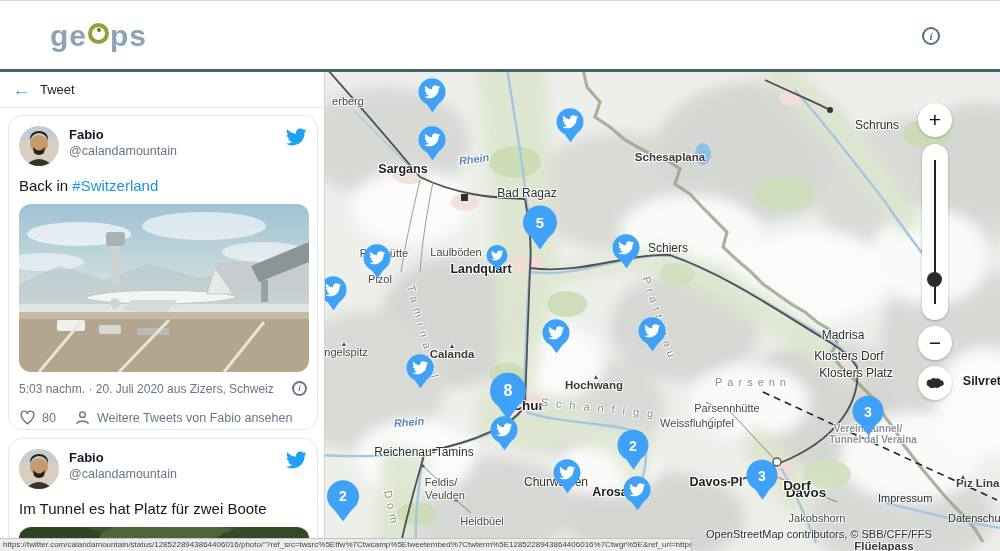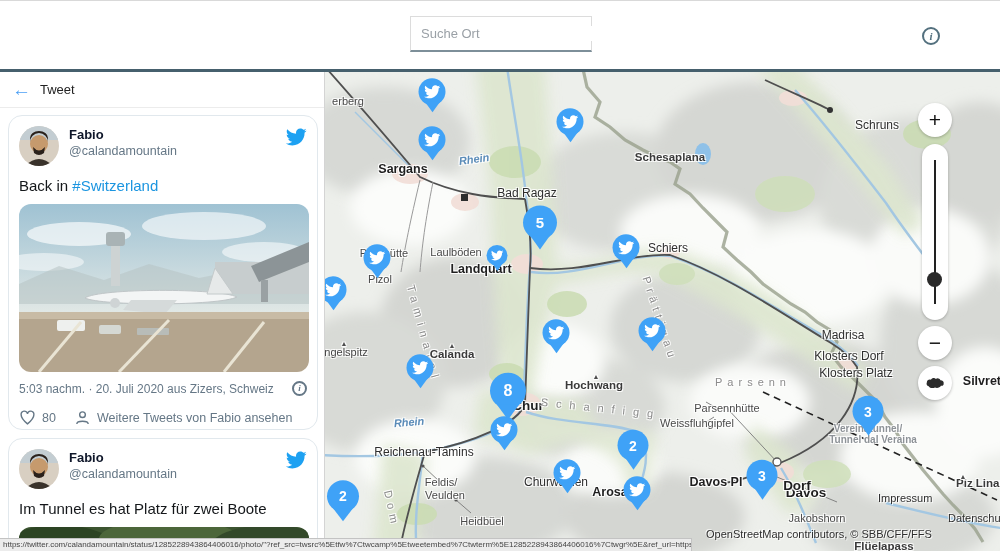--- a/index.html
+++ b/index.html
@@ -78,26 +78,24 @@
               text-shadow:1px 1px 0 rgba(255,255,255,.8), -1px -1px 0 rgba(255,255,255,.8); }
   #copyright { position:absolute; font-size:11px; color:#2e2e2e; z-index:18; white-space:nowrap;
                text-shadow:1px 1px 0 rgba(255,255,255,.8), -1px -1px 0 rgba(255,255,255,.8); }
 </style>
 </head>
 <body>
 
 <div id="app">
 
   <div id="header">
-    <div class="searchbox">
-      <input type="text" placeholder="Suche Ort" style="">
-      <svg class="sicon" width="18" height="18" viewBox="0 0 24 24" fill="none" stroke="#48626f" stroke-width="2">
-        <circle cx="10" cy="10" r="6"></circle>
-          <line x1="14.5" y1="14.5" x2="20" y2="20"></line>
-      </svg>
+    <div class="logo">
+      <span>ge</span>
+      <span class="lg-o"></span>
+      <span>ps</span>
     </div>
     <div class="icon-info">i</div>
   </div>
   <div id="header-divider"></div>
 
   <div id="sidebar">
     <div class="sb-head">
       <span class="back-arrow">←</span>
       <span class="sb-title">Tweet</span>
     </div>

